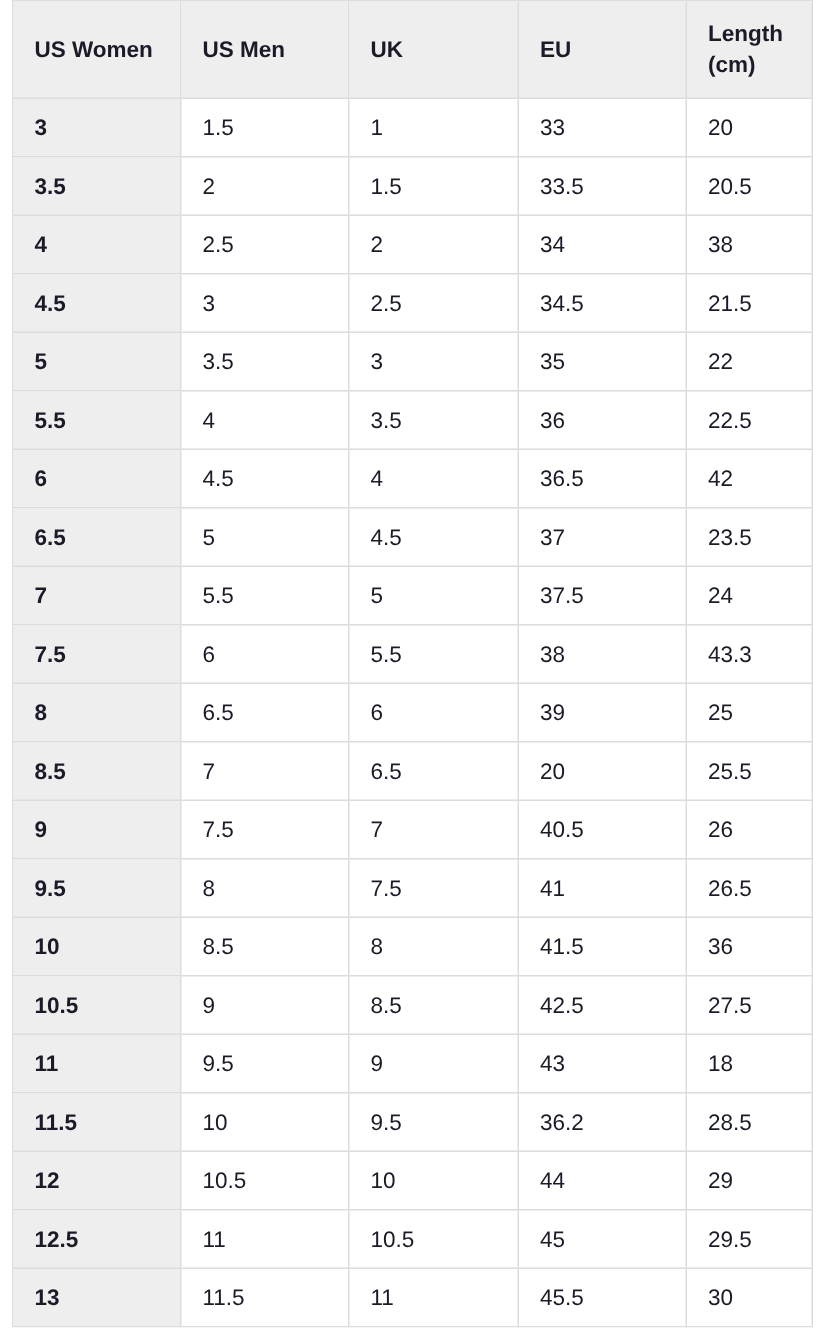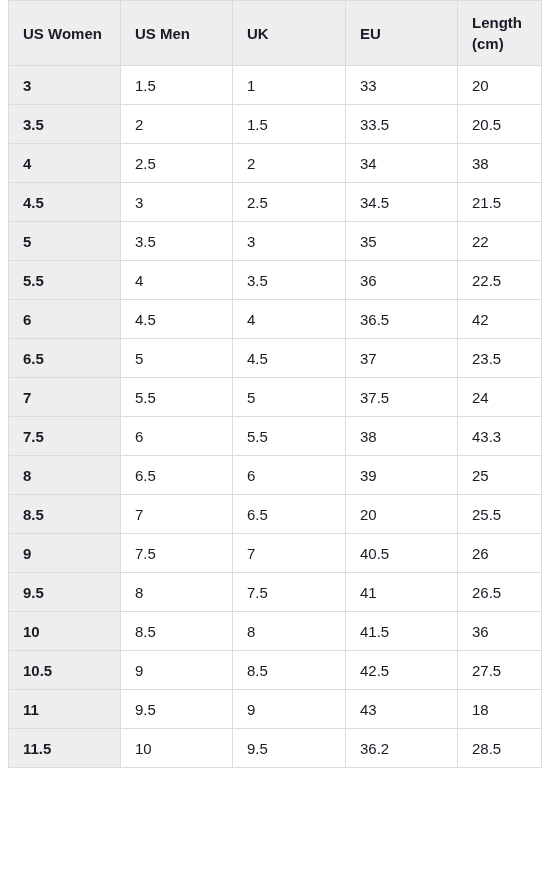--- a/index.html
+++ b/index.html
@@ -225,15 +225,36 @@
           <td>43</td>
           <td>18</td>
         </tr>
         <tr>
           <td class="rowhead">11.5</td>
           <td>10</td>
           <td>9.5</td>
           <td>36.2</td>
           <td>28.5</td>
         </tr>
+        <tr>
+          <td class="rowhead">12</td>
+          <td>10.5</td>
+          <td>10</td>
+          <td>44</td>
+          <td>29</td>
+        </tr>
+        <tr>
+          <td class="rowhead">12.5</td>
+          <td>11</td>
+          <td>10.5</td>
+          <td>45</td>
+          <td>29.5</td>
+        </tr>
+        <tr>
+          <td class="rowhead">13</td>
+          <td>11.5</td>
+          <td>11</td>
+          <td>45.5</td>
+          <td>30</td>
+        </tr>
       </tbody>
   </table>
 </div>
 
 </body></html>

